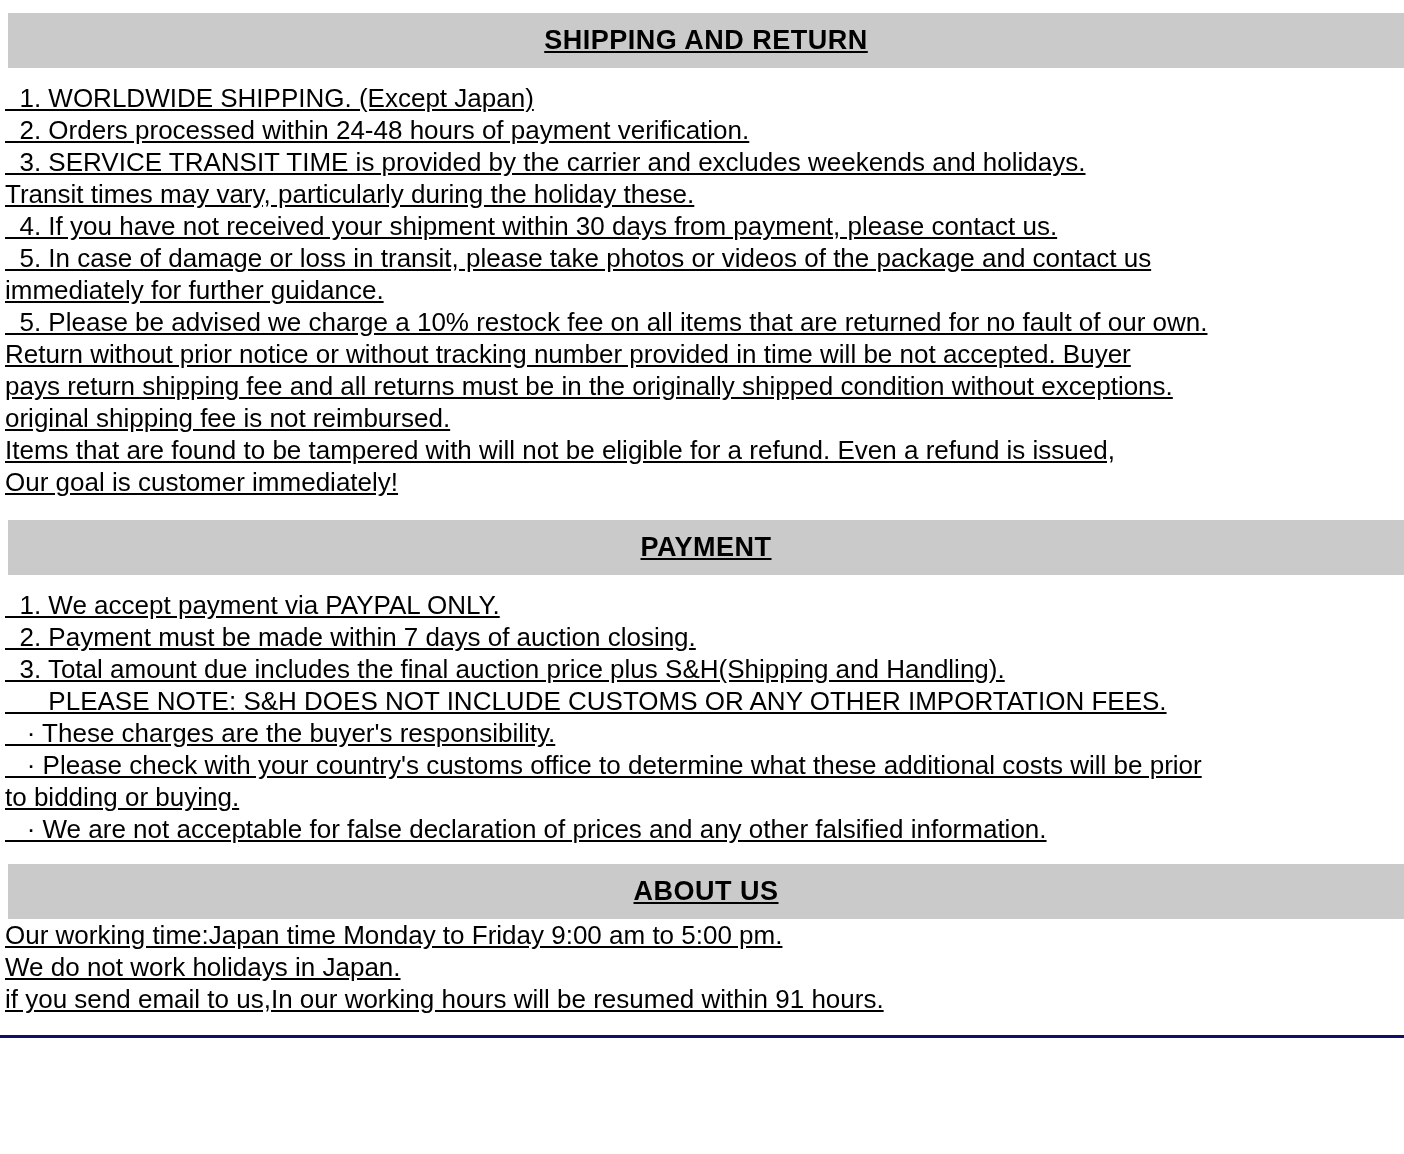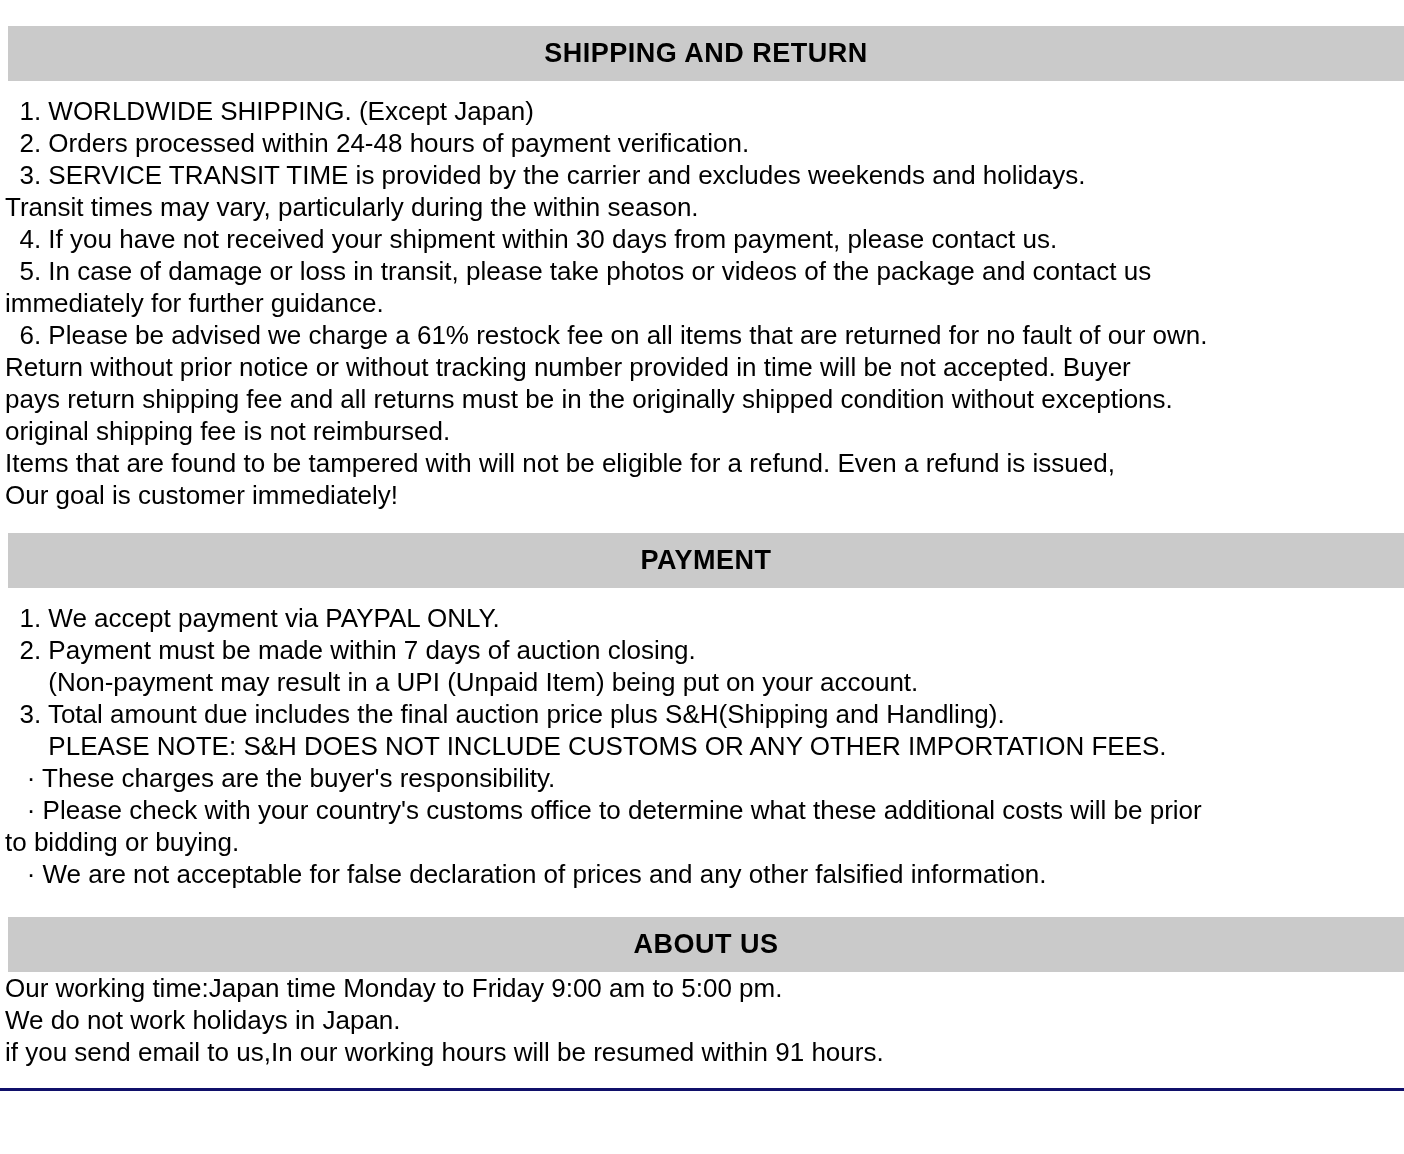--- a/index.html
+++ b/index.html
@@ -15,22 +15,23 @@
   }
   body {
     width: 1404px;
     height: 1154px;
     background: var(--page-bg);
     font-family: "Liberation Sans", "DejaVu Sans", sans-serif;
     color: var(--text-color);
     overflow: hidden;
   }
   .page {
-    padding-top: 26px;
+    padding-top: 13px;
     width: 1404px;
+    text-decoration: underline;
   }
   .section-bar {
     margin-left: 8px;
     width: calc(100% - 8px);
     height: 55px;
     background: var(--header-bg);
     display: flex;
     align-items: center;
     justify-content: center;
   }
@@ -43,21 +44,21 @@
   .section-content {
     margin-left: 5px;
     font-size: 26px;
     line-height: 32px;
     color: var(--text-color);
   }
   .section-content .line {
     white-space: pre;
   }
   .content-shipping { margin-top: 14px; margin-bottom: 22px; }
-  .content-payment  { margin-top: 14px; margin-bottom: 27px; }
+  .content-payment  { margin-top: 14px; margin-bottom: 19px; }
   .content-about    { }
   .bottom-divider {
     margin-top: 20px;
     width: 100%;
     height: 3px;
     background: var(--divider-color);
   }
 </style>
 </head>
 <body>
@@ -65,41 +66,40 @@
 <div class="page">
 
   <section>
     <div class="section-bar">
       <span class="section-title">SHIPPING AND RETURN</span>
     </div>
     <div class="section-content content-shipping">
         <div class="line">  1. WORLDWIDE SHIPPING. (Except Japan)</div>
         <div class="line">  2. Orders processed within 24-48 hours of payment verification.</div>
         <div class="line">  3. SERVICE TRANSIT TIME is provided by the carrier and excludes weekends and holidays.</div>
-        <div class="line">Transit times may vary, particularly during the within season.</div>
+        <div class="line">Transit times may vary, particularly during the holiday these.</div>
         <div class="line">  4. If you have not received your shipment within 30 days from payment, please contact us.</div>
         <div class="line">  5. In case of damage or loss in transit, please take photos or videos of the package and contact us</div>
         <div class="line">immediately for further guidance.</div>
-        <div class="line">  6. Please be advised we charge a 61% restock fee on all items that are returned for no fault of our own.</div>
+        <div class="line">  5. Please be advised we charge a 10% restock fee on all items that are returned for no fault of our own.</div>
         <div class="line">Return without prior notice or without tracking number provided in time will be not accepted. Buyer</div>
         <div class="line">pays return shipping fee and all returns must be in the originally shipped condition without exceptions.</div>
         <div class="line">original shipping fee is not reimbursed.</div>
         <div class="line">Items that are found to be tampered with will not be eligible for a refund. Even a refund is issued,</div>
         <div class="line">Our goal is customer immediately!</div>
       </div>
   </section>
 
   <section>
     <div class="section-bar">
       <span class="section-title">PAYMENT</span>
     </div>
     <div class="section-content content-payment">
         <div class="line">  1. We accept payment via PAYPAL ONLY.</div>
         <div class="line">  2. Payment must be made within 7 days of auction closing.</div>
-        <div class="line">      (Non-payment may result in a UPI (Unpaid Item) being put on your account.</div>
         <div class="line">  3. Total amount due includes the final auction price plus S&amp;H(Shipping and Handling).</div>
         <div class="line">      PLEASE NOTE: S&amp;H DOES NOT INCLUDE CUSTOMS OR ANY OTHER IMPORTATION FEES.</div>
         <div class="line">   · These charges are the buyer's responsibility.</div>
         <div class="line">   · Please check with your country's customs office to determine what these additional costs will be prior</div>
         <div class="line">to bidding or buying.</div>
         <div class="line">   · We are not acceptable for false declaration of prices and any other falsified information.</div>
       </div>
   </section>
 
   <section>

